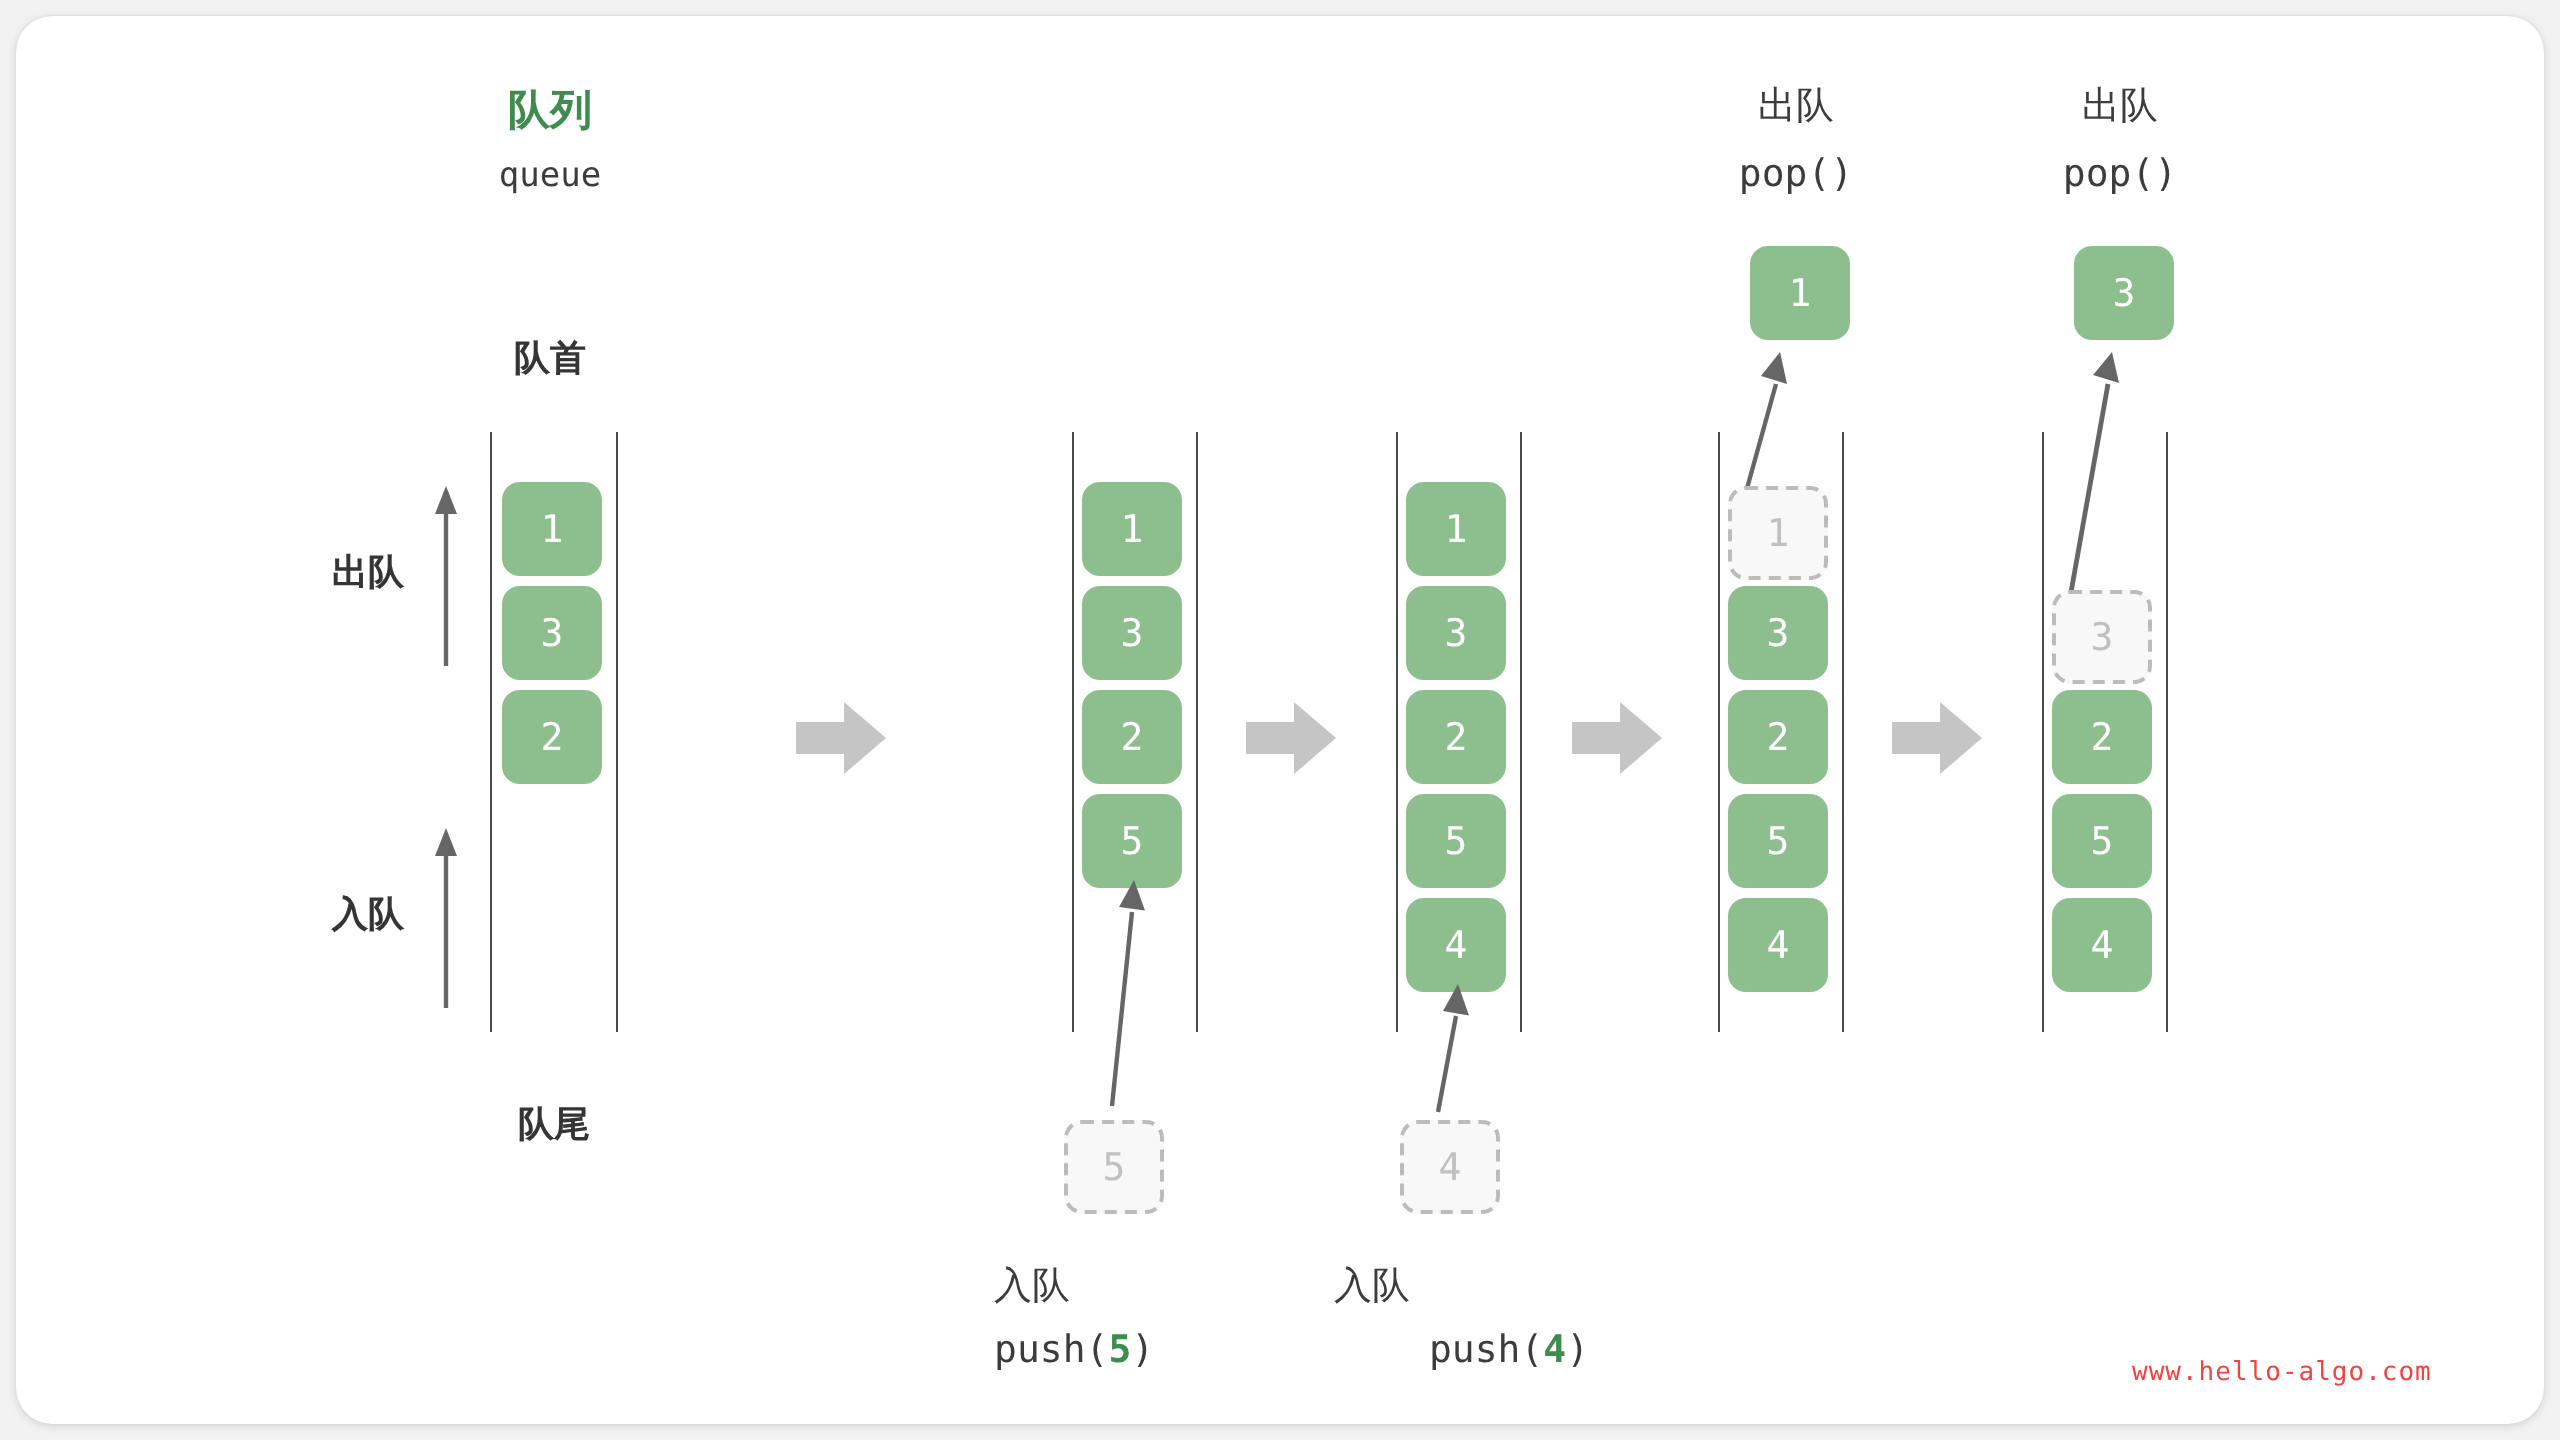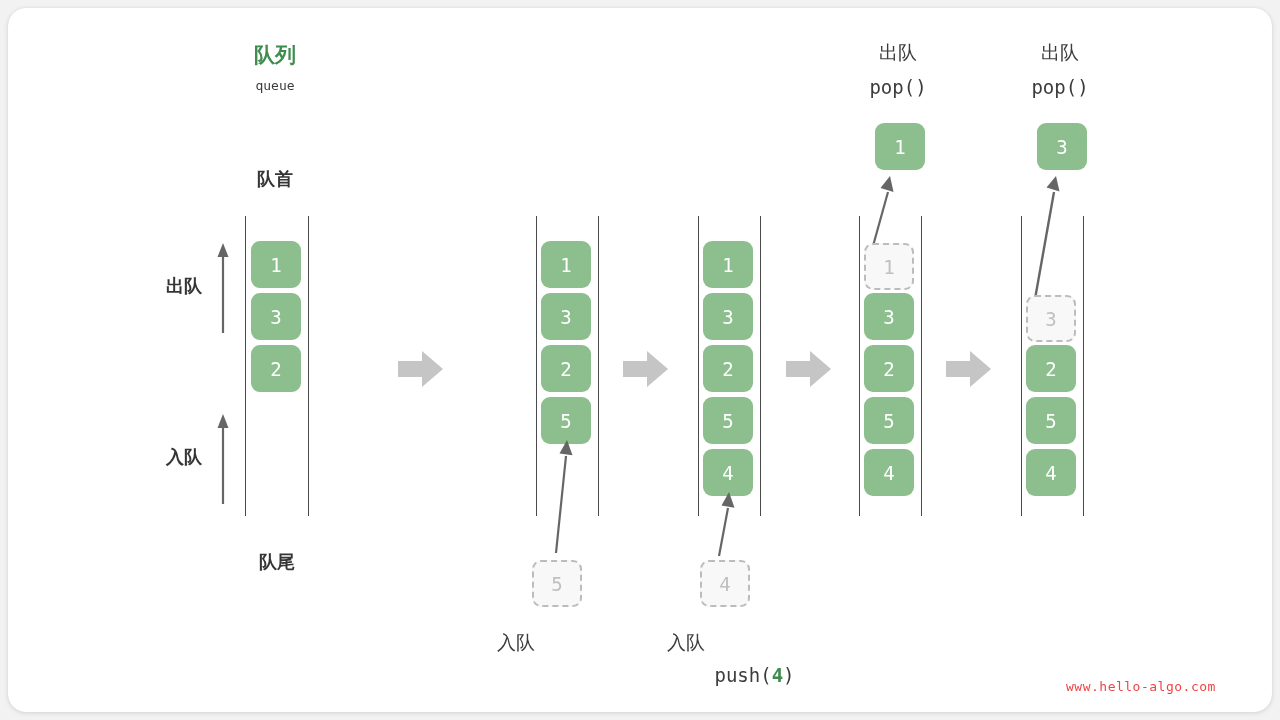--- a/index.html
+++ b/index.html
@@ -29,21 +29,21 @@
   
   .t { position: absolute; white-space: pre; }
   .title-cn {
     font-weight: bold;
     font-size: 21px;
     color: #3f8c4f;
     text-align: center;
   }
   .title-en {
     font-family: "DejaVu Sans Mono", "Liberation Mono", monospace;
-    font-size: 13px;
+    font-size: 17px;
     color: #3c3c3c;
     text-align: center;
   }
   .lbl-cn-bold {
     font-weight: bold;
     font-size: 18px;
     color: #353535;
     text-align: center;
   }
   .op-cn {
@@ -158,20 +158,21 @@
     <div class="thin-arrow" style="left:534px; top:432px;">
       <svg width="50" height="115" viewBox="0 0 50 115">
         <line x1="14" y1="113" x2="24" y2="16" stroke="#666" stroke-width="2.2"></line>
         <polygon points="25,0 17.5,13.5 30.5,15.2" fill="#666"></polygon>
       </svg>
     </div>
 
     <div class="box ghost" style="left:524px; top:552px;">5</div>
 
     <div class="t op-cn" style="left:489px; top:622px; width:145px; text-align:left;">入队</div>
+    <div class="t op-code" style="left:489px; top:656px; width:175px; text-align:left;"><span>push(</span><span class="num">5</span><span>)</span></div>
 
     <div class="step-arrow" style="left:615px; top:341px;">
       <svg width="45" height="40" viewBox="0 0 45 40">
         <polygon points="0,12 24,12 24,2 45,20 24,38 24,28 0,28" fill="#c5c5c5"></polygon>
       </svg>
     </div>
 
     <div class="rail" style="left:690px; top:208px; height:300px;"></div>
     <div class="rail" style="left:752px; top:208px; height:300px;"></div>
 

